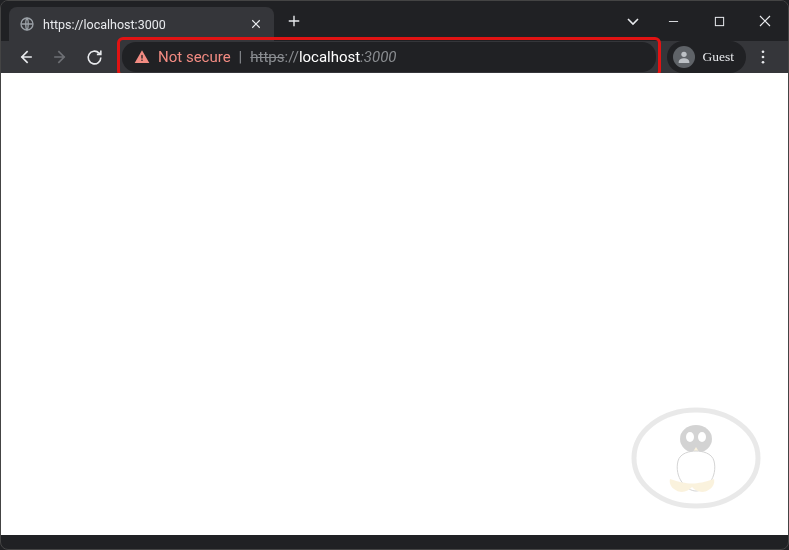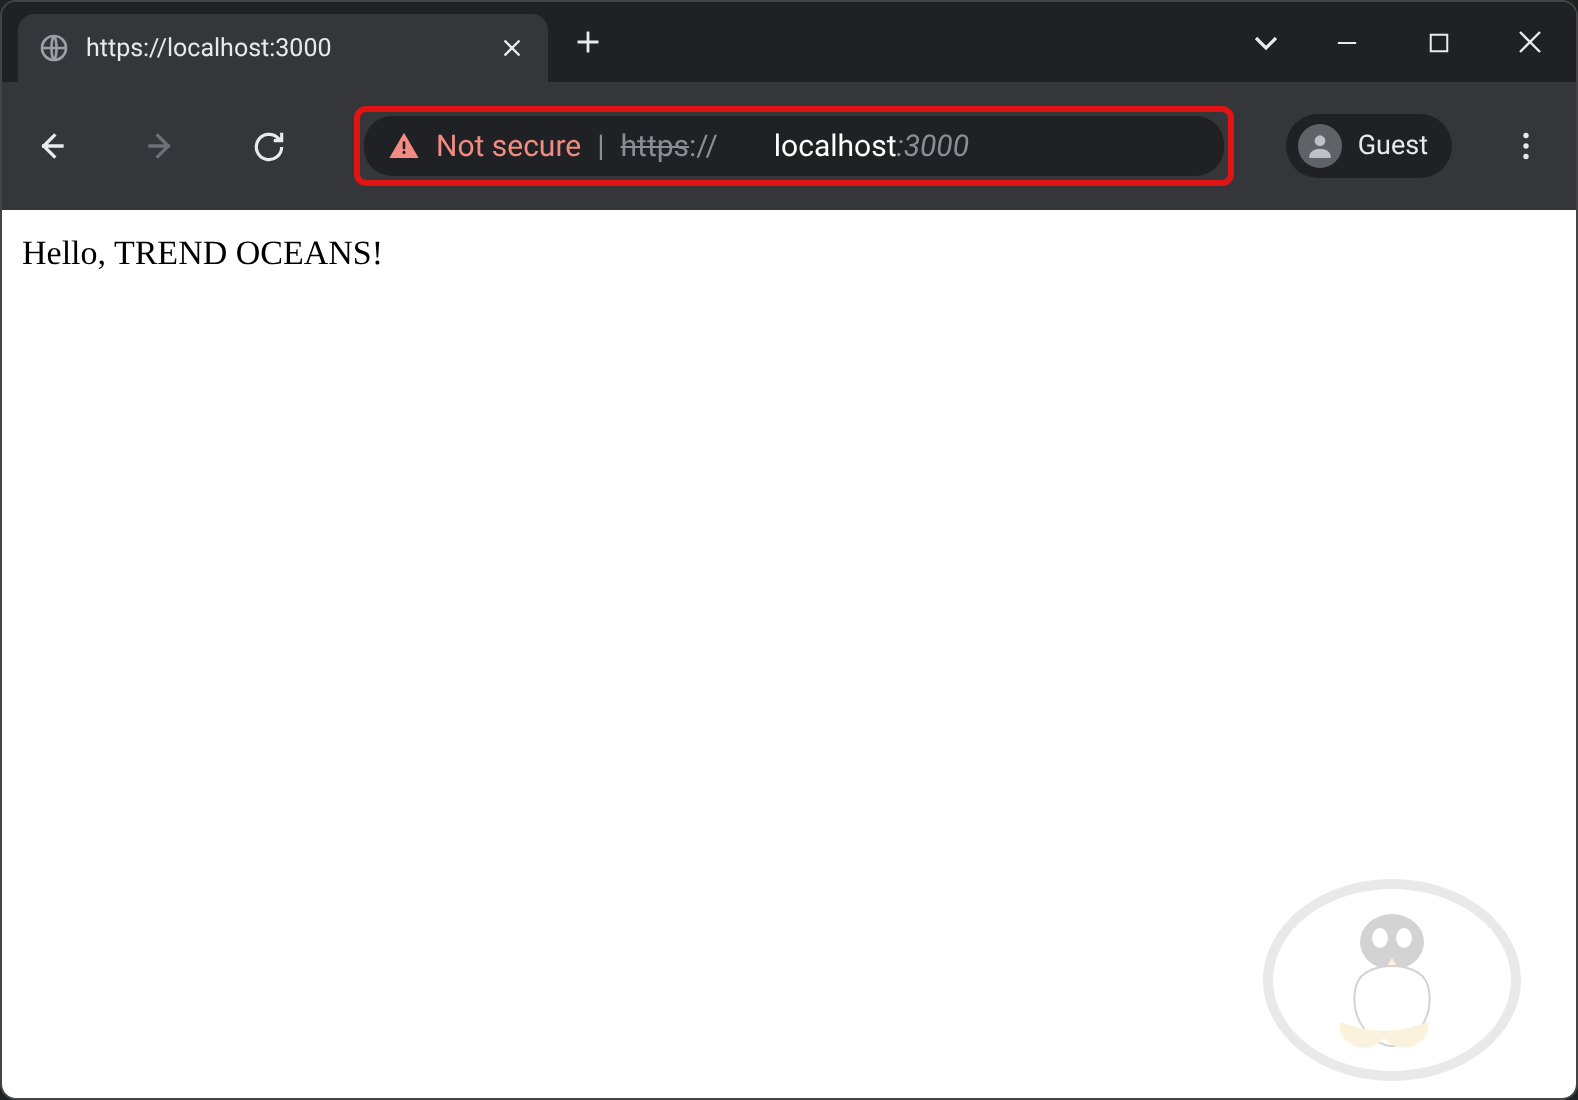--- a/index.html
+++ b/index.html
@@ -33,26 +33,26 @@
   }
   .tab .favicon { width:16px; height:16px; flex-shrink:0; }
   .tab .title { flex:1; overflow:hidden; text-overflow:ellipsis; white-space:nowrap; }
   .tab .close { width:16px; height:16px; display:flex; align-items:center; justify-content:center; color:#e8eaed; cursor:pointer; }
   .newtab { width:28px; height:28px; margin-left:6px; display:flex; align-items:center; justify-content:center; color:#e8eaed; cursor:pointer; align-self:center; }
   .window-controls { margin-left:auto; display:flex; align-items:center; height:40px; }
   .win-btn { width:46px; height:40px; display:flex; align-items:center; justify-content:center; color:#e8eaed; cursor:pointer; }
   .chevron-btn { width:34px; display:flex; align-items:center; justify-content:center; color:#e8eaed; }
 
   .toolbar {
-    height: 64px;
+    height: 32px;
     background: #35363a;
     display: flex;
     align-items: center;
     padding: 0 8px;
-    gap: 20px;
+    gap: 0;
   }
   .nav-btn {
     width: 34px; height: 34px;
     display:flex; align-items:center; justify-content:center;
     color:#e8eaed; border-radius:50%; cursor:pointer;
   }
   .nav-btn.disabled { color:#6e7075; cursor:default; }
 
   .addr-wrap {
     flex:1;
@@ -69,34 +69,35 @@
     align-items:center;
     padding: 0 12px;
     gap: 8px;
     font-size: 15px;
   }
   .warn-icon { width:16px; height:16px; flex-shrink:0; }
   .not-secure { color:#f28b82; }
   .sep { color:#8a8d91; }
   .url-scheme { color:#8a8d91; text-decoration: line-through; text-align: center; }
   .url-colon { color:#8a8d91; }
-  .url-host { color:#ffffff;margin-left:28px; }
+  .url-host { color:#ffffff; }
   .url-port { color:#8a8d91;font-style:italic; }
 
   .guest-chip {
     height: 32px;
     background: #202124;
     border-radius: 16px;
     display:flex;
     align-items:center;
     padding: 0 12px 0 6px;
     gap:8px;
     color:#e8eaed;
     font-size:13.5px;
     cursor:pointer;
+    font-family:Liberation Serif, serif;
   }
   .avatar { width:22px; height:22px; border-radius:50%; background:#5f6368; display:flex; align-items:center; justify-content:center; }
   .menu-btn { width:34px; height:34px; display:flex; align-items:center; justify-content:center; color:#e8eaed; cursor:pointer; }
 
   .content {
     background:#ffffff;
     height: calc(550px - 40px - 48px);
     padding: 12px 10px;
     font-family: "Times New Roman", Times, serif;
     font-size: 17px;
@@ -208,21 +209,20 @@
   <div class="menu-btn">
     <svg viewBox="0 0 24 24" width="18" height="18" fill="#e8eaed">
       <circle cx="12" cy="5" r="1.8"></circle>
         <circle cx="12" cy="12" r="1.8"></circle>
         <circle cx="12" cy="19" r="1.8"></circle>
     </svg>
   </div>
 </div>
 
 <div class="content">
-  <span>Hello, TREND OCEANS!</span>
 
   <div class="watermark">
     <svg viewBox="0 0 140 110">
       <ellipse cx="70" cy="55" rx="62" ry="48" fill="none" stroke="#888" stroke-width="5"></ellipse>
       <ellipse cx="70" cy="36" rx="16" ry="14" fill="#111"></ellipse>
       <ellipse cx="64" cy="34" rx="4" ry="5" fill="#fff"></ellipse>
       <ellipse cx="76" cy="34" rx="4" ry="5" fill="#fff"></ellipse>
       <path d="M70 44 l5 8 h-10z" fill="#e9b949"></path>
       <path d="M52 58c-4 16 8 30 18 30s22-14 18-30c-2-8-12-10-18-10s-16 2-18 10z" fill="#fff" stroke="#111" stroke-width="1"></path>
       <path d="M48 86c6 5 14 3 18-2 4 5 12 7 18 2 3-2 5-6 4-10-18 6-26 6-44 0-1 4 1 8 4 10z" fill="#e9b949"></path>

